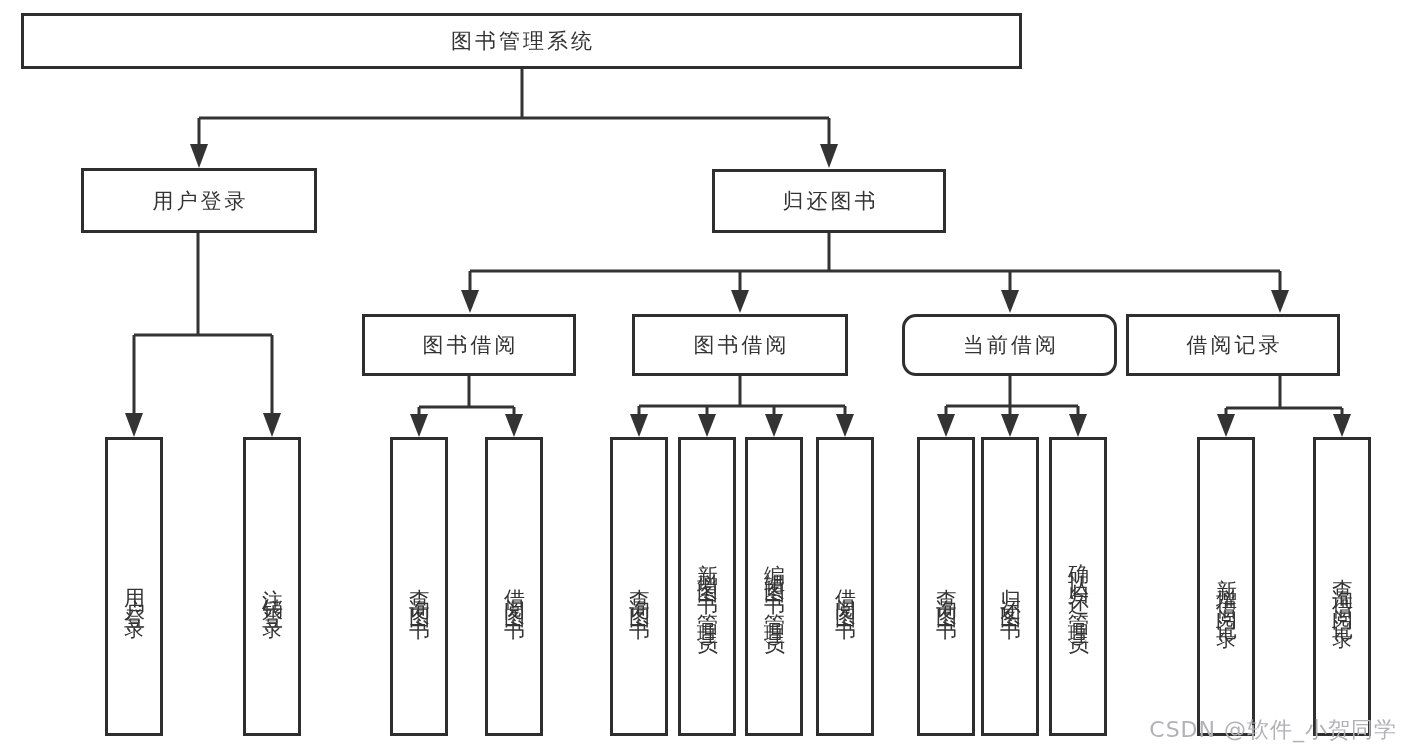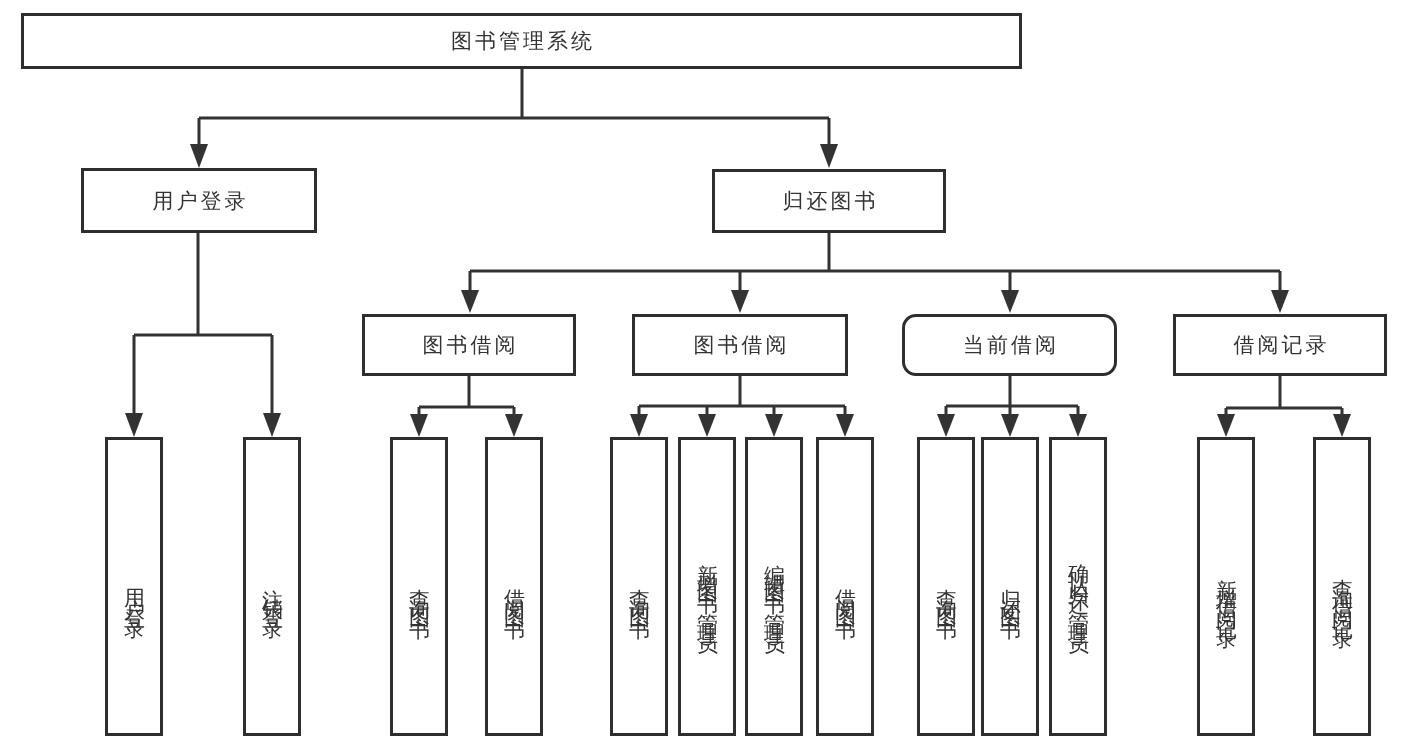--- a/index.html
+++ b/index.html
@@ -135,21 +135,21 @@
 
   <div class="node" style="left:362px; top:314px; width:214px; height:62px;">
     <span>图书借阅</span>
   </div>
   <div class="node" style="left:632px; top:314px; width:216px; height:62px;">
     <span>图书借阅</span>
   </div>
   <div class="node" style="left:902px; top:314px; width:215px; height:62px;border-radius:14px;">
     <span>当前借阅</span>
   </div>
-  <div class="node" style="left:1173px; top:314px; width:214px; height:62px;">
+  <div class="node" style="left:1126px; top:314px; width:214px; height:62px;">
     <span>借阅记录</span>
   </div>
 
   <div class="leaf" style="left:105px;">
     <span>用户登录</span>
   </div>
   <div class="leaf" style="left:243px;">
     <span>注销登录</span>
   </div>
 
@@ -183,14 +183,15 @@
     <span>确认归还（管理员）</span>
   </div>
 
   <div class="leaf" style="left:1197px;">
     <span>新增借阅记录</span>
   </div>
   <div class="leaf" style="left:1313px;">
     <span>查询借阅记录</span>
   </div>
 
+  <div class="watermark">CSDN @软件_小贺同学</div>
 
 </div>
 
 </body></html>

